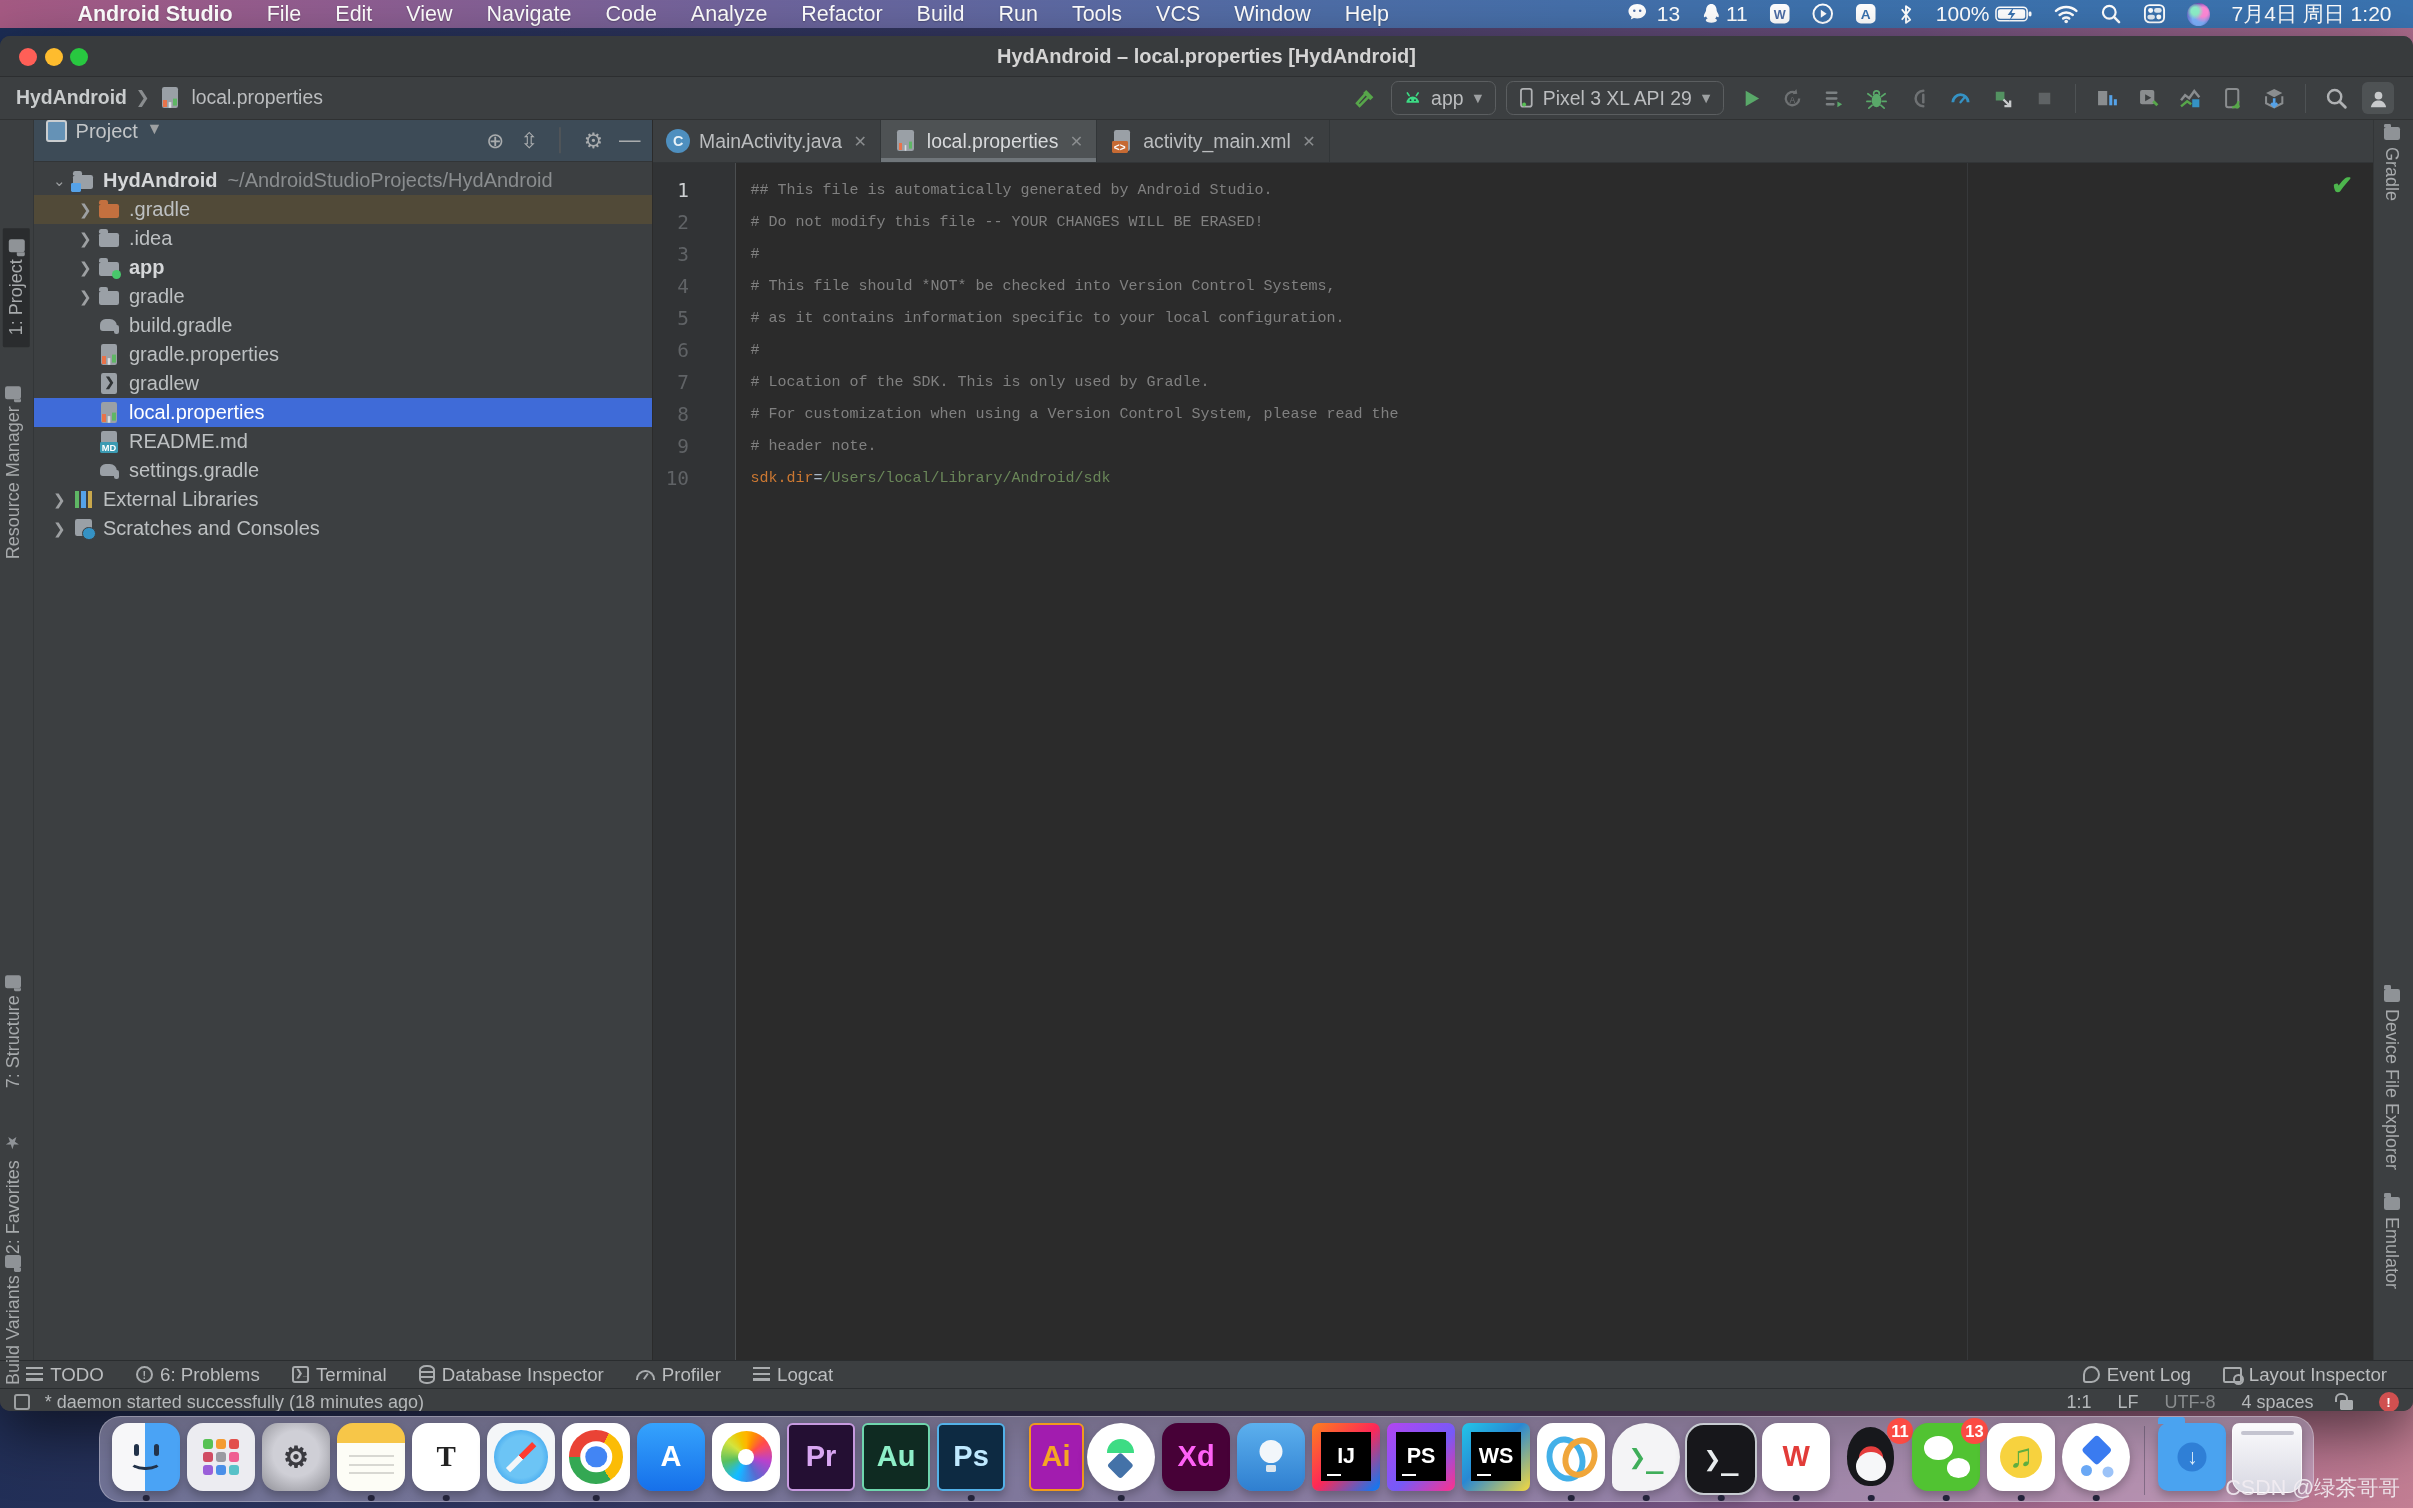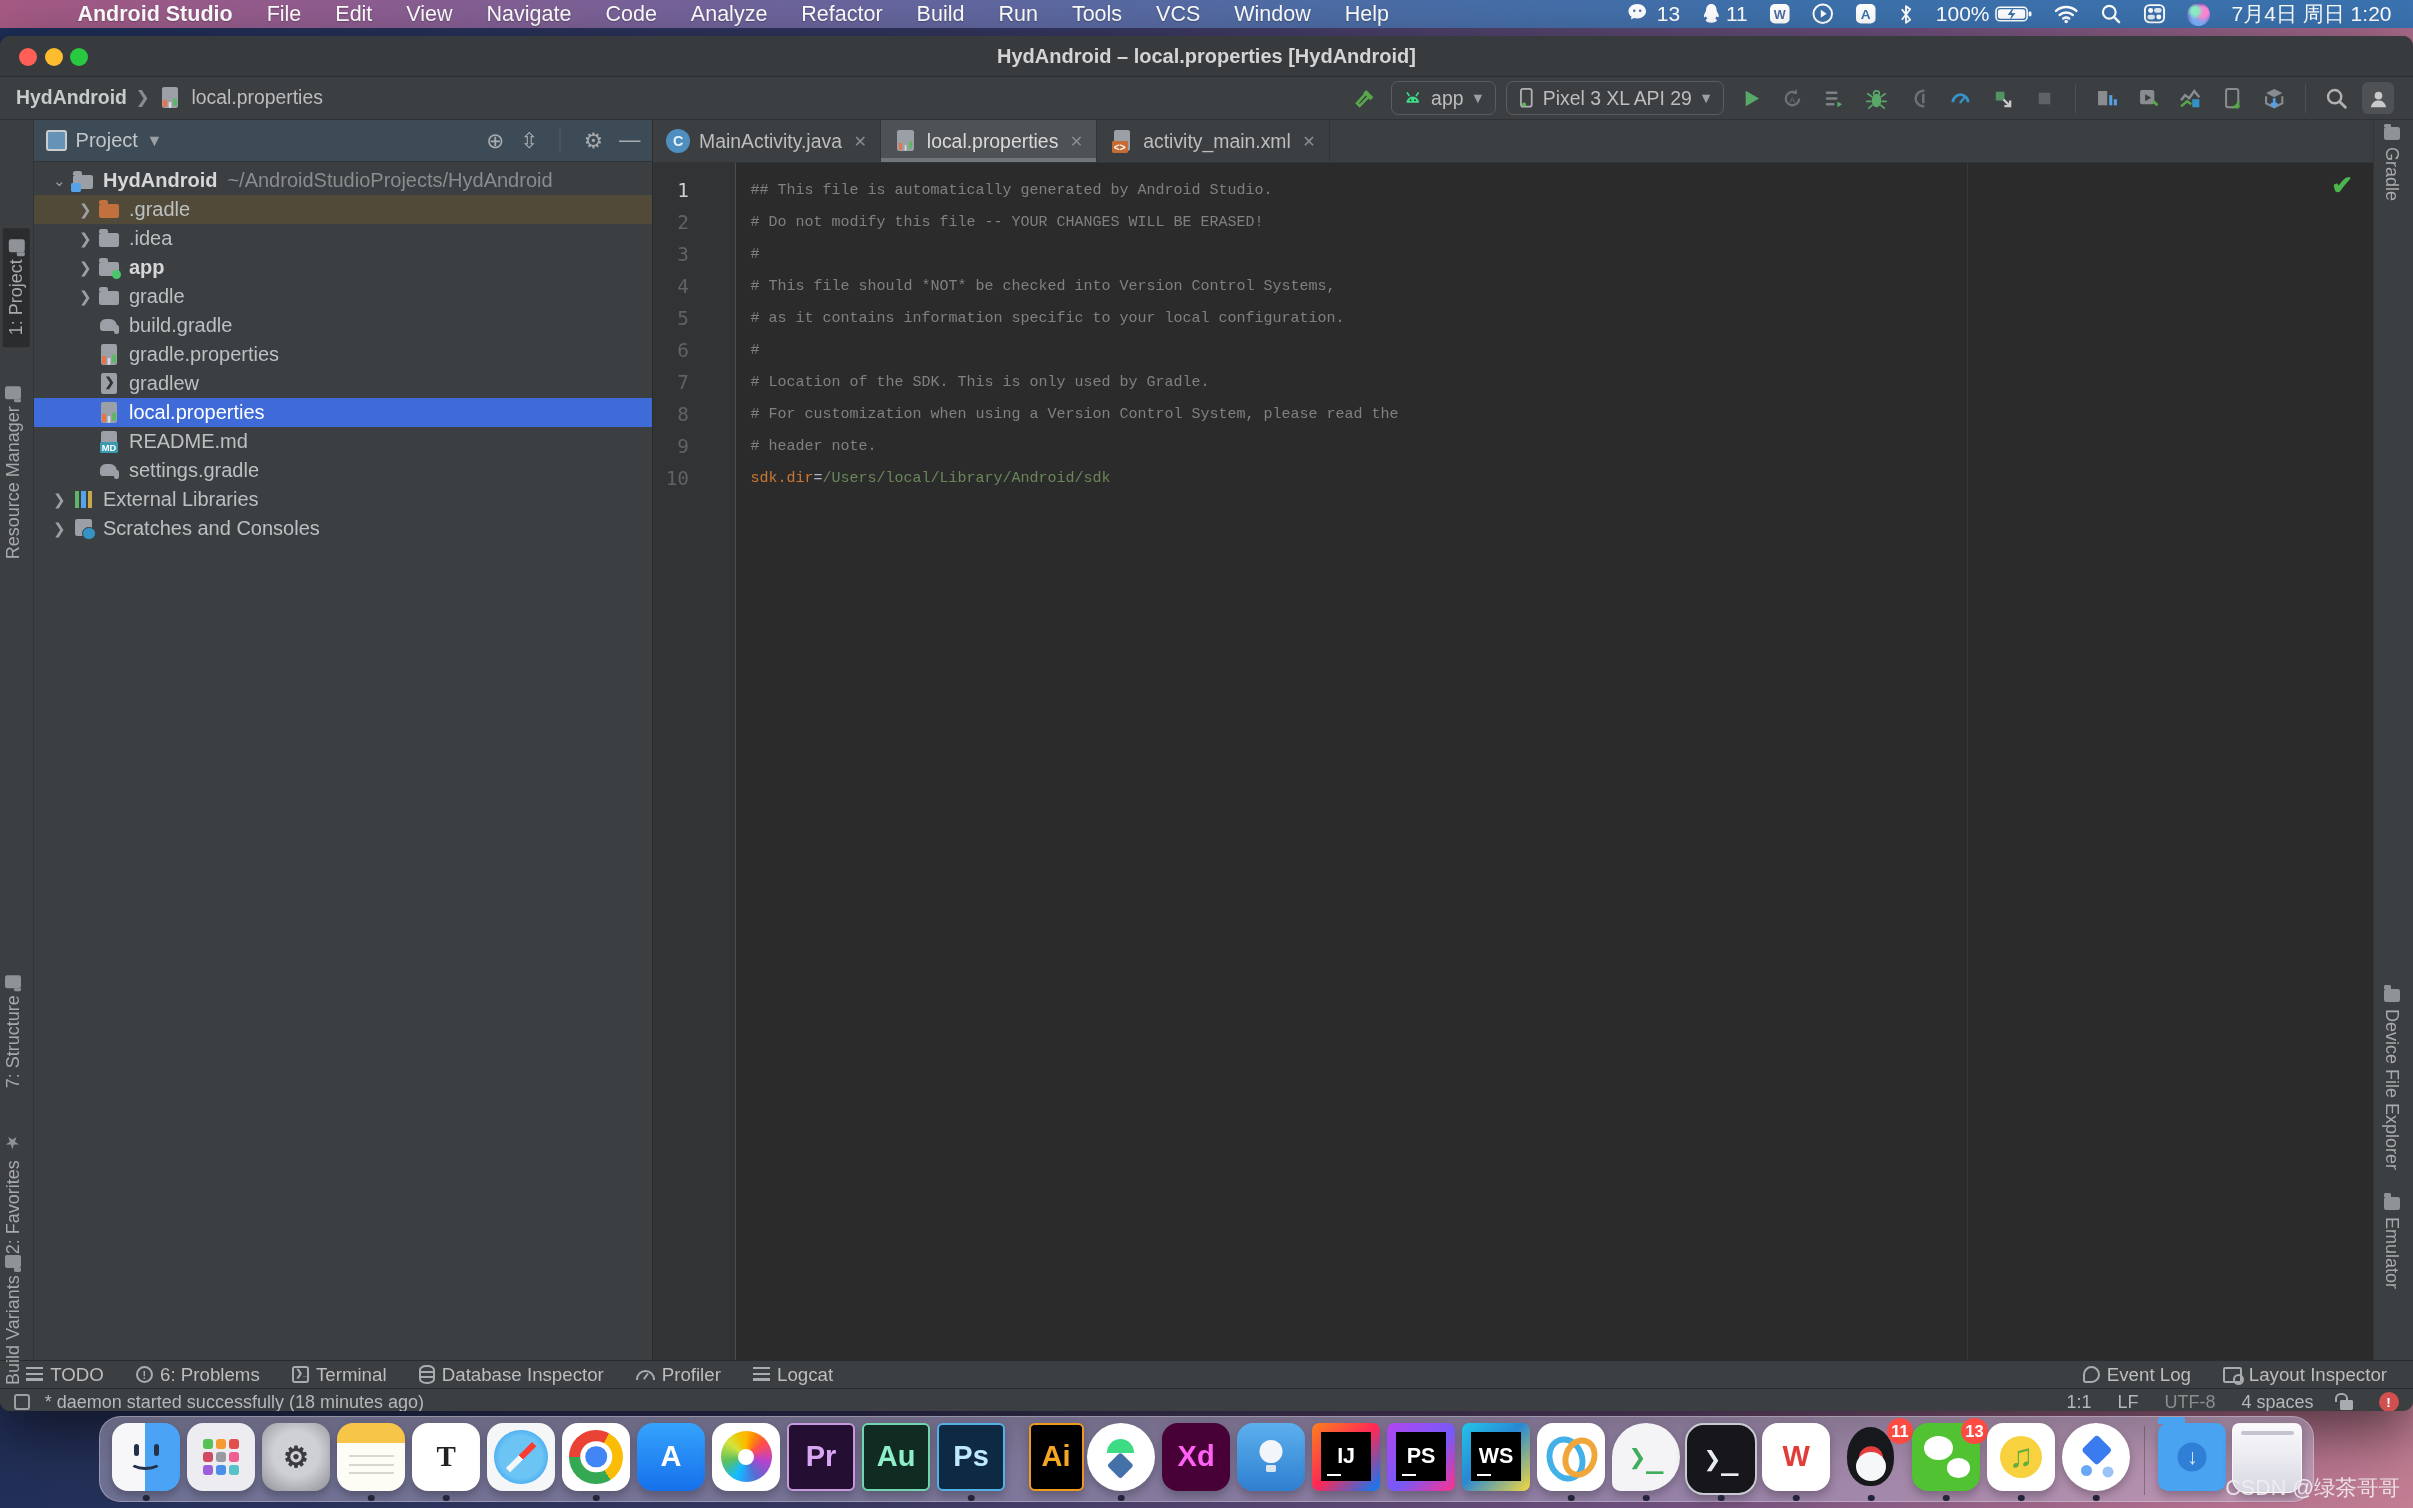--- a/index.html
+++ b/index.html
@@ -55,21 +55,21 @@
   .vlabel.left{left:2.9px;writing-mode:vertical-rl;transform:rotate(180deg);}
   .vlabel.right{left:7.2px;writing-mode:vertical-rl;}
   .vlabel.active{background:#2a2c2e;padding:11.5px 2.9px;border-radius:1.4px;}
   .mnemonic::first-letter{text-decoration:underline;}
   .mini-ic{width:16px;height:13px;background:#8f9397;border-radius:2.2px;position:relative;flex:none;}
   .mini-ic::before{content:"";position:absolute;left:0;top:-3.6px;width:7.2px;height:3.6px;background:#8f9397;border-radius:1.4px 1.4px 0 0;}
   .mini-star{color:#8f9397;font-size:17px;flex:none;}
 
   
   #project-panel{width:618px;background:#3c3f41;display:flex;flex-direction:column;border-right:1.4px solid #2b2b2b;}
-  #panel-header{height:41px;background:#3d4b57;display:flex;align-items:center;padding:0 11.5px;color:#c3c6c8;font-size:20px;gap:8.6px;border-bottom:0.7px solid #323537;}
+  #panel-header{height:41px;background:#3d4b57;display:flex;padding:0 11.5px;color:#c3c6c8;font-size:20px;gap:8.6px;border-bottom:0.7px solid #323537;}
   #panel-title-icon{width:21.5px;height:21.5px;background:#6592b6;border:2.2px solid #c9cdd0;border-radius:2.9px;box-sizing:border-box;}
   #panel-caret{color:#9da0a2;font-size:16px;}
   #panel-header-icons{margin-left:auto;display:flex;align-items:center;gap:16px;color:#a9acae;font-size:21.5px;}
   #panel-tree{flex:1;padding-top:4.3px;font-size:20px;color:#bdc0c2;overflow:hidden;}
   .tree-row{height:29px;display:flex;align-items:center;white-space:nowrap;}
   .tree-row.selected{background:#3f6bd8;color:#ffffff;}
   .tree-row.hovered{background:#514a38;}
   .tree-row .chev{width:24.4px;text-align:center;color:#9da0a2;font-size:15px;flex:none;}
   .tree-row .lbl{margin-left:7.2px;}
   .tree-row .lbl.bold{font-weight:bold;color:#d5d7d9;}
@@ -771,21 +771,21 @@
         <span class="letter">Au</span>
       </div>
     </div>
     <div class="dock-item">
       <div class="dock-icon dk-adobe" style="background: rgb(13, 42, 66); color: rgb(191, 233, 255); border-color: rgb(83, 177, 232);">
         <span class="letter">Ps</span>
       </div>
       <span class="run-dot"></span>
     </div>
     <div class="dock-item">
-      <div class="dock-icon dk-adobe" style="background: #000000; color: rgb(245, 166, 35); border-color: rgb(240, 154, 29); margin-left: 20px;">
+      <div class="dock-icon dk-adobe" style="background: #a21caf; color: rgb(245, 166, 35); border-color: rgb(240, 154, 29); margin-left: 20px;">
         <span class="letter">Ai</span>
       </div>
     </div>
     <div class="dock-item">
       <div class="dock-icon dk-android"></div>
       <span class="run-dot"></span>
     </div>
     <div class="dock-item">
       <div class="dock-icon dk-xd" style="background: rgb(71, 1, 55); color: rgb(255, 97, 246);">
         <span class="letter">Xd</span>

